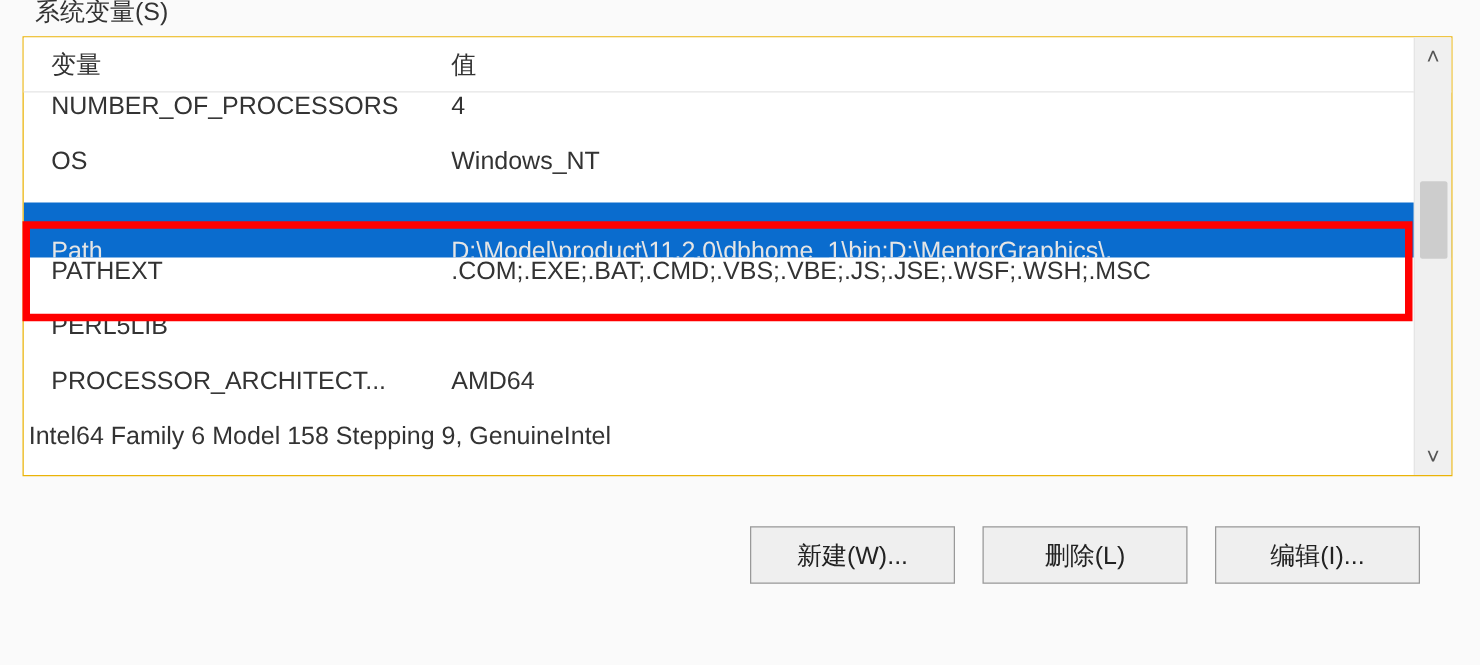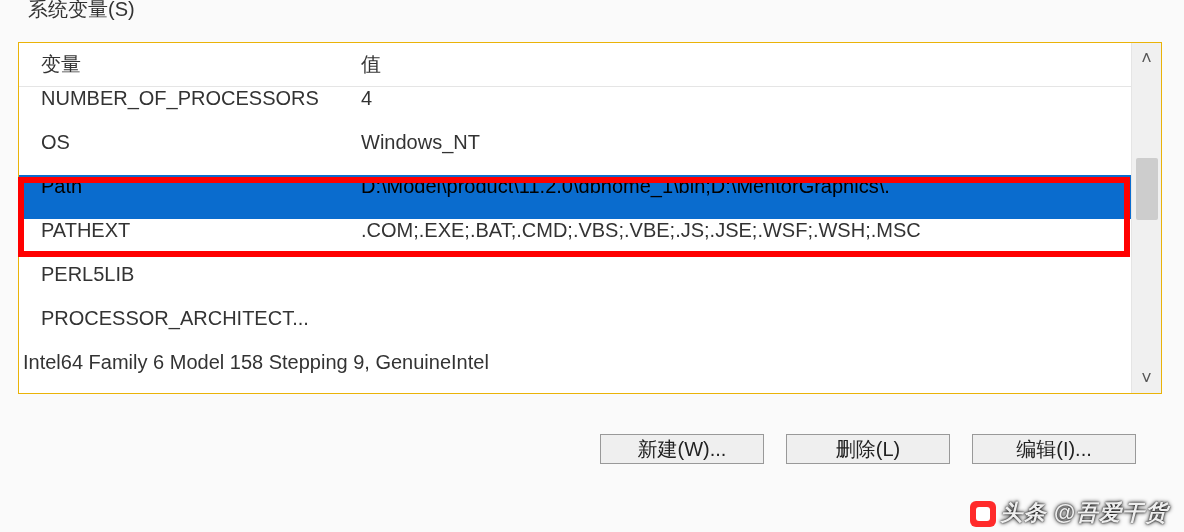--- a/index.html
+++ b/index.html
@@ -10,21 +10,21 @@
     font-size: 20px;
     background: #fafafa;
     width: 1184px;
     height: 532px;
     overflow: hidden;
     color: #333;
   }
   .groupbox {
     position: relative;
     margin: 0 4px 0 4px;
-    padding-top: 28px;
+    padding-top: 15px;
     height: 100%;
   }
   .grouplabel {
     position: absolute;
     top: -4px;
     left: 18px;
     background: #fafafa;
     padding: 0 6px;
     color: #333;
   }
@@ -55,21 +55,21 @@
   .row {
     display: flex;
     height: 44px;
     color: #333;
   }
   .row.selected {
     background: #0a6cce;
     color: #ffffff;
   }
   .row.selected .col-name,
-  .row.selected .col-val { color: #000000; }
+  .row.selected .col-val { color: #e5e5e5; margin-top: 28px; }
   .scroll {
     position: absolute;
     right: 0;
     top: 0;
     bottom: 0;
     width: 30px;
     background: #f0f0f0;
     border-left: 1px solid #e5e5e5;
     display: flex;
     flex-direction: column;
@@ -96,21 +96,21 @@
     height: 80px;
   }
   .buttons {
     display: flex;
     justify-content: flex-end;
     gap: 22px;
     padding: 30px 44px 0 0;
   }
   .btn {
     width: 164px;
-    height: 30px;
+    height: 46px;
     background: #efefef;
     border: 1px solid #999;
     font-size: 20px;
     display: flex;
     align-items: center;
     justify-content: center;
     color: #222;
     cursor: pointer;
   }
   .watermark {
@@ -156,36 +156,34 @@
       <div class="row">
         <div class="col-name">PATHEXT</div>
         <div class="col-val">.COM;.EXE;.BAT;.CMD;.VBS;.VBE;.JS;.JSE;.WSF;.WSH;.MSC</div>
       </div>
       <div class="row">
         <div class="col-name">PERL5LIB</div>
         <div class="col-val"></div>
       </div>
       <div class="row">
         <div class="col-name">PROCESSOR_ARCHITECT...</div>
+        <div class="col-val">AMD64</div>
       </div>
       <div class="row">
         <div class="col-val">Intel64 Family 6 Model 158 Stepping 9, GenuineIntel</div>
       </div>
     </div>
     <div class="scroll">
       <div class="arrow">˄</div>
       <div class="thumb"></div>
       <div class="arrow">˅</div>
     </div>
   </div>
 
   <div class="highlight-box"></div>
 
   <div class="buttons">
     <div class="btn">新建(W)...</div>
     <div class="btn">删除(L)</div>
     <div class="btn">编辑(I)...</div>
   </div>
 
-  <div class="watermark">
-    <span class="logo"></span><span>头条 @吾爱干货</span>
-  </div>
 </div>
 
 </body></html>

